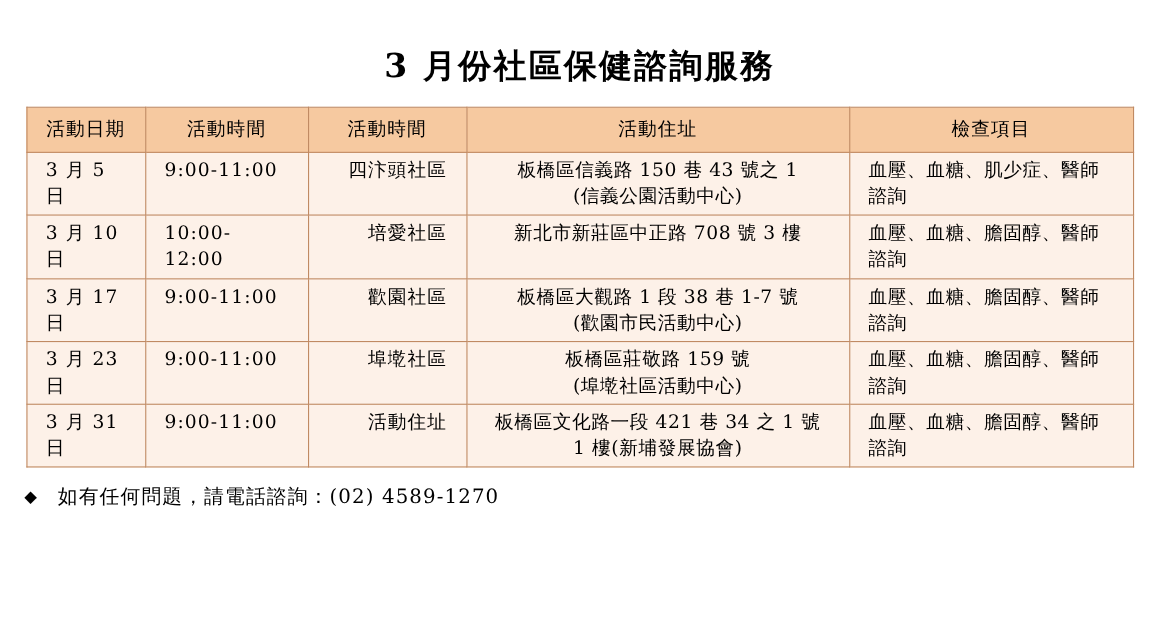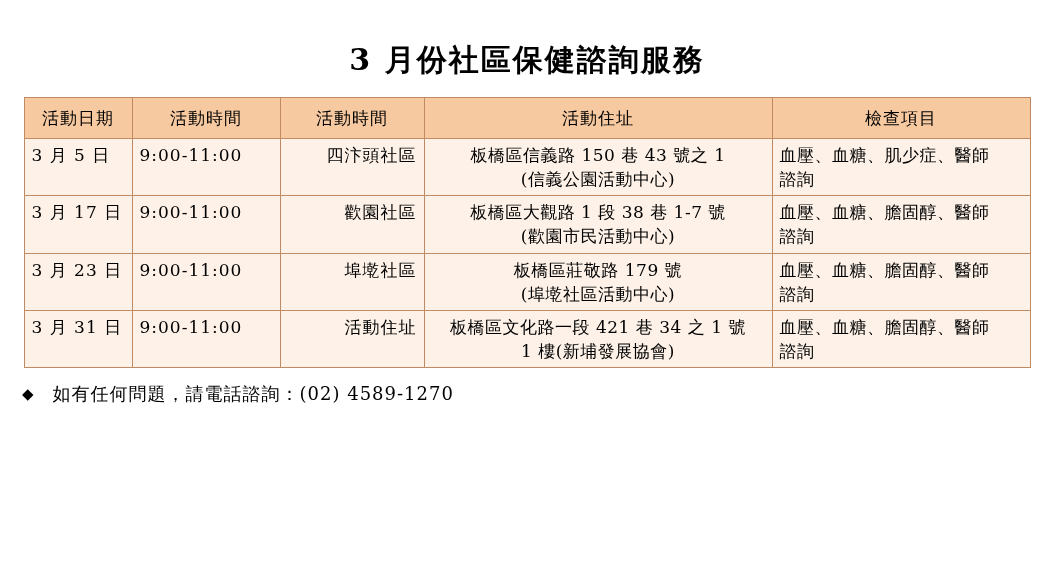--- a/index.html
+++ b/index.html
@@ -31,21 +31,21 @@
   }
   table.schedule {
     border-collapse: collapse;
     margin: 0 auto;
     width: 1006px;
     table-layout: fixed;
   }
   table.schedule th,
   table.schedule td {
     border: 1px solid #c08a63;
-    padding: 4px 7px;
+    padding: 4px 17px;
     vertical-align: top;
     font-size: 17px;
     line-height: 1.42;
   }
   table.schedule thead th {
     background: #f6c9a0;
     font-weight: normal;
     vertical-align: middle;
     height: 34px;
     padding: 3px 6px;
@@ -131,41 +131,53 @@
           <span class="line">板橋區信義路 150 巷 43 號之 1</span>
           <span class="line">(信義公園活動中心)</span>
         </td>
         <td class="cell-items">
           <span class="line">血壓、血糖、肌少症、醫師</span>
           <span class="line">諮詢</span>
         </td>
       </tr>
 
 
+      <tr>
+        <td class="cell-date">3 月 10 日</td>
+        <td class="cell-time">10:00-12:00</td>
+        <td class="cell-area">培愛社區</td>
+        <td class="cell-addr center">
+          <span class="line">新北市新莊區中正路 708 號 3 樓</span>
+        </td>
+        <td class="cell-items">
+          <span class="line">血壓、血糖、膽固醇、醫師</span>
+          <span class="line">諮詢</span>
+        </td>
+      </tr>
 
       <tr>
         <td class="cell-date">3 月 17 日</td>
         <td class="cell-time">9:00-11:00</td>
         <td class="cell-area">歡園社區</td>
         <td class="cell-addr">
           <span class="line">板橋區大觀路 1 段 38 巷 1-7 號</span>
           <span class="line">(歡園市民活動中心)</span>
         </td>
         <td class="cell-items">
           <span class="line">血壓、血糖、膽固醇、醫師</span>
           <span class="line">諮詢</span>
         </td>
       </tr>
 
       <tr>
         <td class="cell-date">3 月 23 日</td>
         <td class="cell-time">9:00-11:00</td>
         <td class="cell-area">埠墘社區</td>
         <td class="cell-addr">
-          <span class="line">板橋區莊敬路 179 號</span>
+          <span class="line">板橋區莊敬路 159 號</span>
           <span class="line">(埠墘社區活動中心)</span>
         </td>
         <td class="cell-items">
           <span class="line">血壓、血糖、膽固醇、醫師</span>
           <span class="line">諮詢</span>
         </td>
       </tr>
 
       <tr>
         <td class="cell-date">3 月 31 日</td>

